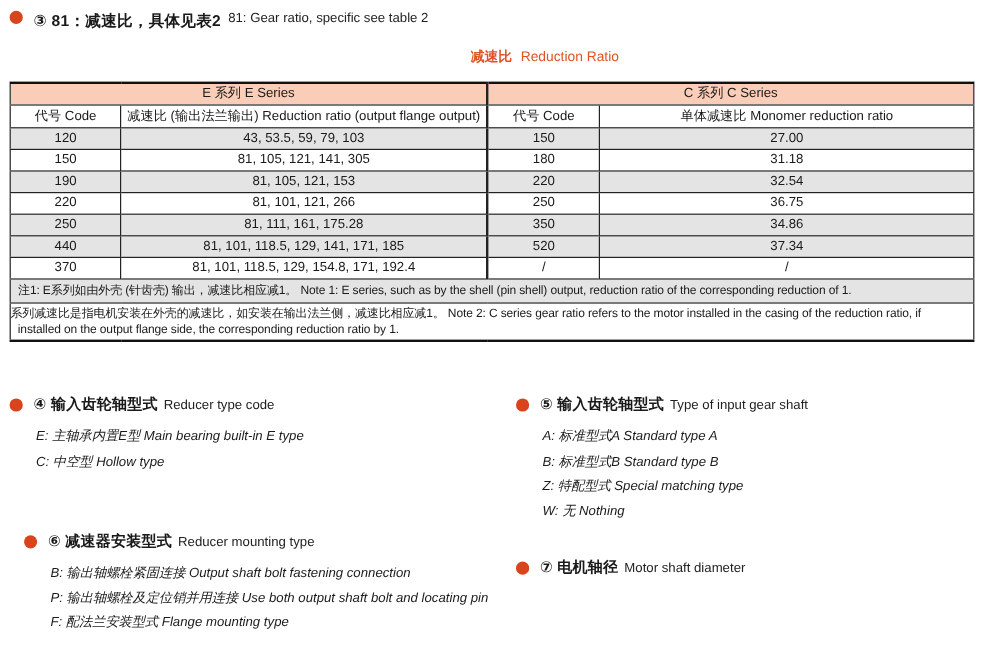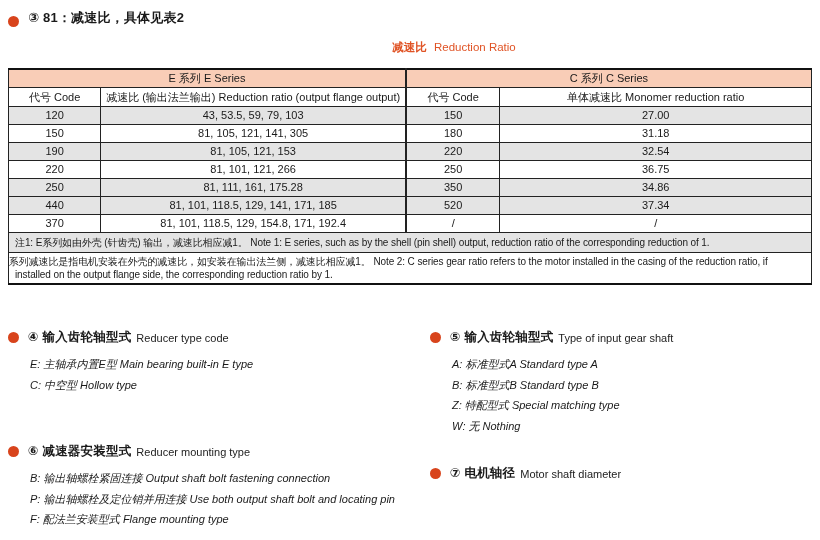--- a/index.html
+++ b/index.html
@@ -6,21 +6,21 @@
   .page{
     position:relative;width:820px;height:540px;background:#ffffff;
     font-family:"Liberation Sans","DejaVu Sans",sans-serif;
     color:#1a1a1a;overflow:hidden;
   }
   .bullet{
     display:inline-block;width:11px;height:11px;border-radius:50%;
     background:#d8441c;margin-right:9px;vertical-align:-1px;flex:0 0 auto;
   }
   
-  .top-note{position:absolute;left:8px;top:9px;display:flex;align-items:flex-end;white-space:nowrap;}
+  .top-note{position:absolute;left:8px;top:9px;display:flex;align-items:flex-start;white-space:nowrap;}
   .top-note .zh{font-weight:bold;font-size:13px;letter-spacing:0.2px;}
   .top-note .en{font-size:11px;margin-left:6px;color:#222;}
   
   .table-title{position:absolute;left:0;top:40px;width:100%;text-align:center;color:#e05325;font-size:11.5px;padding-left:44px;}
   .table-title .zh{font-weight:bold;}
   .table-title .en{margin-left:4px;}
   
   table.ratio{
     position:absolute;left:8px;top:68px;width:804px;
     border-collapse:collapse;table-layout:fixed;
@@ -55,20 +55,21 @@
   .sec-items .item{font-size:11px;line-height:14px;margin-bottom:6.5px;white-space:nowrap;}
 </style>
 </head>
 <body>
 
 <div class="page">
 
   <div class="top-note">
     <span class="bullet"></span>
     <span class="zh">③ 81：减速比，具体见表2</span>
+    <span class="en">81: Gear ratio, specific see table 2</span>
   </div>
 
   <div class="table-title">
     <span class="zh">减速比</span>
     <span class="en">Reduction Ratio</span>
   </div>
 
   <table class="ratio">
     <colgroup>
       <col style="width:11.5%">
@@ -157,21 +158,21 @@
       <span class="en">Type of input gear shaft</span>
     </div>
     <div class="sec-items">
       <div class="item">A: 标准型式A Standard type A</div>
       <div class="item">B: 标准型式B Standard type B</div>
       <div class="item">Z: 特配型式 Special matching type</div>
       <div class="item">W: 无 Nothing</div>
     </div>
   </div>
 
-  <div class="section" style="left:8px;top:443px;">
+  <div class="section" style="left:20px;top:443px;">
     <div class="sec-head">
       <span class="bullet"></span>
       <span class="zh">⑥ 减速器安装型式</span>
       <span class="en">Reducer mounting type</span>
     </div>
     <div class="sec-items">
       <div class="item">B: 输出轴螺栓紧固连接 Output shaft bolt fastening connection</div>
       <div class="item">P: 输出轴螺栓及定位销并用连接 Use both output shaft bolt and locating pin</div>
       <div class="item">F: 配法兰安装型式 Flange mounting type</div>
     </div>

